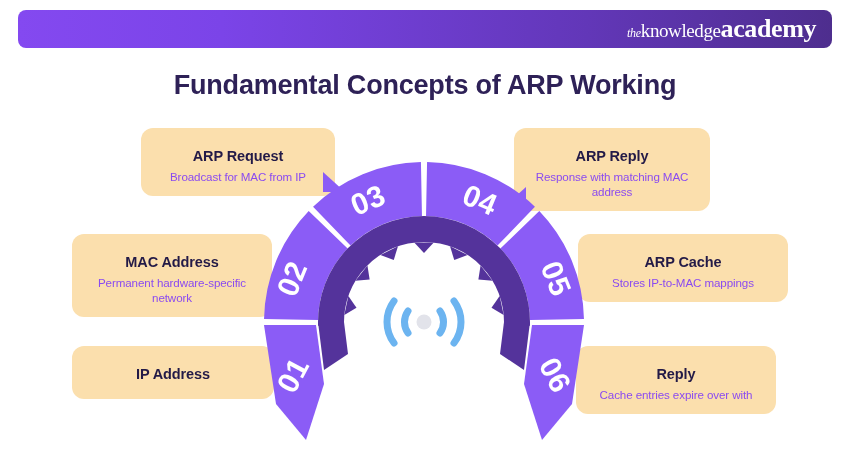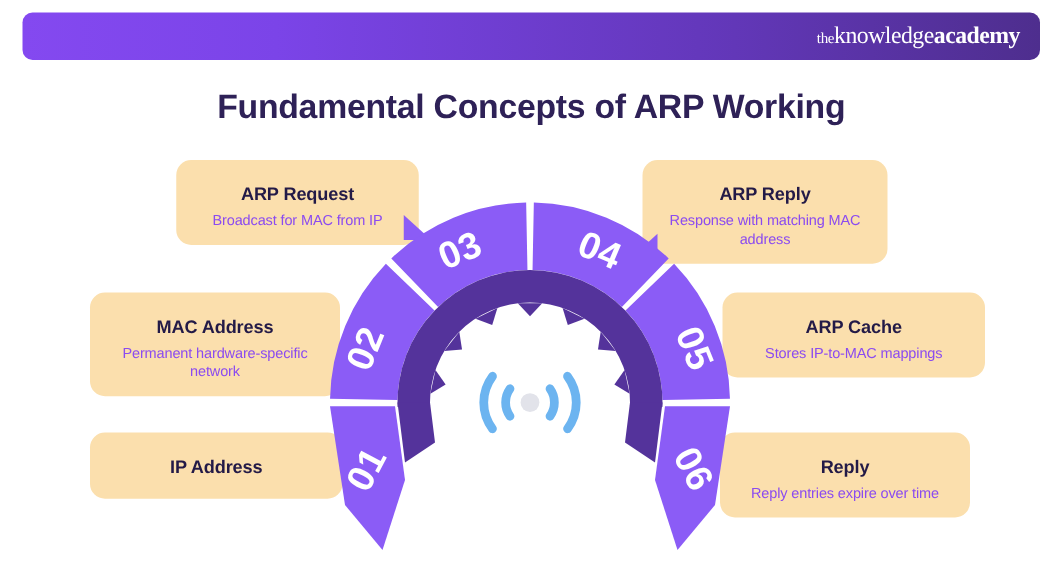--- a/index.html
+++ b/index.html
@@ -30,31 +30,32 @@
     position: absolute;
     right: 16px;
     top: 50%;
     transform: translateY(-50%);
     font-family: "Liberation Serif", serif;
     color: #ffffff;
     white-space: nowrap;
     line-height: 1;
   }
   #brand-logo .brand-the {
+    font-style: italic;
     font-size: 12px;
     letter-spacing: -0.3px;
     margin-left: 16px;
   }
   #brand-logo .brand-knowledge {
     font-size: 19px;
     font-weight: 400;
     letter-spacing: -0.4px;
   }
   #brand-logo .brand-academy {
-    font-size: 19px;
+    font-size: 26px;
     font-weight: 700;
     letter-spacing: -0.4px;
   }
 
   
   #page-title {
     position: absolute;
     left: 0;
     top: 70px;
     width: 850px;
@@ -166,21 +167,21 @@
   <div class="card-tail"></div>
 </div>
 
 <div class="info-card right-card" id="card-arp-cache">
   <div class="card-title">ARP Cache</div>
   <div class="card-desc">Stores IP-to-MAC mappings</div>
 </div>
 
 <div class="info-card right-card" id="card-ageing">
   <div class="card-title">Reply</div>
-  <div class="card-desc">Reply entries expire over time</div>
+  <div class="card-desc">Cache entries expire over with</div>
 </div>
 
 <div id="arp-wheel">
   <svg width="360" height="300" viewBox="0 0 360 300" xmlns="http://www.w3.org/2000/svg">
     <defs>
       
     </defs>
 
     <g id="wheel-segments">
         <path d="M 20.029486060536925 176.9284092160497 A 160 160 0 0 1 64.71182213114717 69.05570747586987

